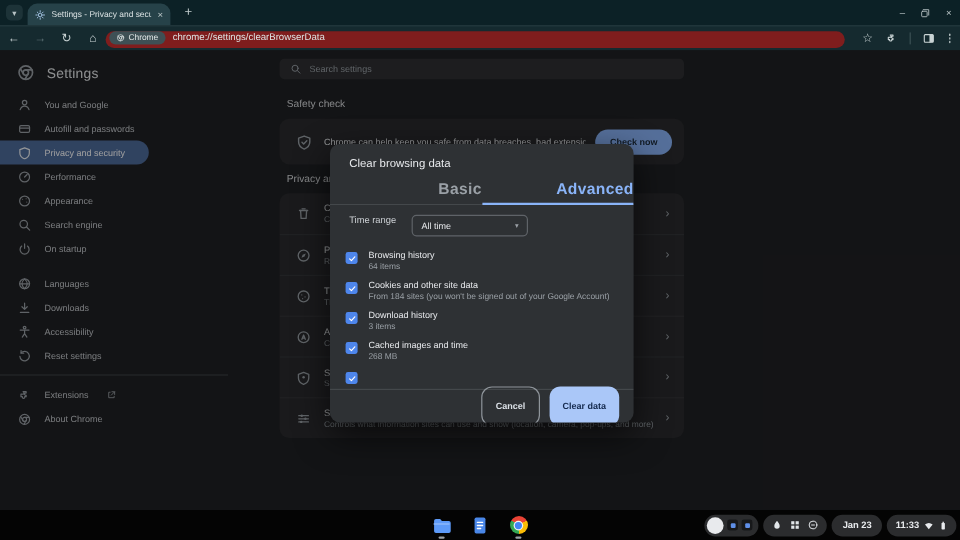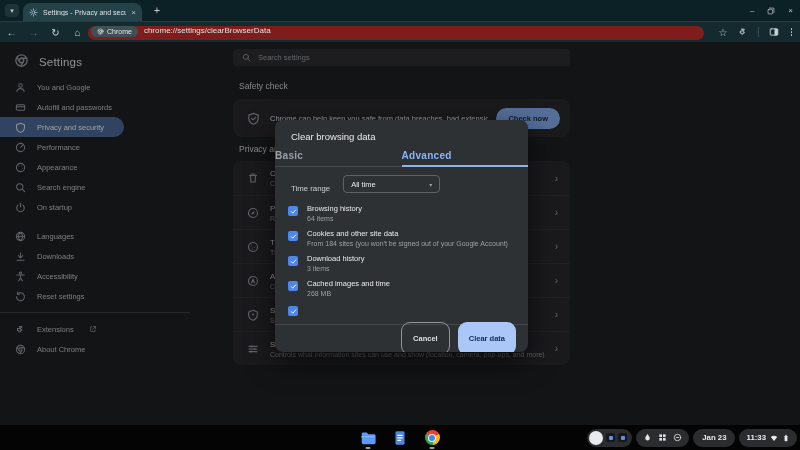--- a/index.html
+++ b/index.html
@@ -75,23 +75,23 @@
 .prow .js-icon{width:12px;height:12px;color:#9aa0a6;flex:none}
 .prow-texts{flex:1;margin-left:11px;min-width:0}
 .prow-title{font-size:7.8px;color:#e8eaed}
 .prow-sub{font-size:7px;color:#9aa0a6;margin-top:2px;white-space:nowrap;overflow:hidden}
 .prow-chevron{color:#9aa0a6;font-size:10px;margin-left:6px}
 
 
 .dialog{position:absolute;left:275px;top:78px;width:253px;height:232px;background:#2e3134;border-radius:8px;box-shadow:0 10px 28px rgba(0,0,0,.65);z-index:10;display:flex;flex-direction:column;overflow:hidden}
 .dlg-title{padding:11px 16px 6px;font-size:9.5px;color:#e8eaed}
 .dlg-tabs{display:flex;box-shadow:inset 0 -1px 0 #44484b;flex:none}
-.dlg-tab{flex:1;text-align:left;font-size:10px;font-weight:bold;letter-spacing:.3px;color:#9aa0a6;padding:2px 0 6px}
+.dlg-tab{flex:1;text-align:right;font-size:13px;font-weight:bold;letter-spacing:.3px;color:#9aa0a6;padding:2px 0 6px}
 .dlg-tab.active{color:#8ab4f8;box-shadow:inset 0 -2px 0 #8ab4f8}
-.dlg-timerange{display:flex;align-items:flex-end;padding:8px 16px 6px;flex:none}
+.dlg-timerange{display:flex;align-items:flex-start;padding:8px 16px 6px;flex:none}
 .tr-label{font-size:7.8px;color:#cdd1d5}
 .dlg-select{margin-left:13px;width:97px;height:18px;border:1px solid #5f6368;border-radius:4px;display:flex;align-items:center;justify-content:space-between;padding:0 7px;font-size:7.5px;color:#e8eaed}
 .dlg-select .arrow{font-size:6px;color:#9aa0a6}
 .dlg-list{flex:1;overflow:hidden;padding-top:2px}
 .dlg-item{display:flex;padding:3px 14px 3px 13px}
 .cbx{flex:none;width:10px;height:10px;border-radius:2px;background:#4e86ec;margin:2px 9px 0 0;display:flex;align-items:center;justify-content:center;color:#fff}
 .cbx .icon{width:7px;height:7px}
 .dlg-item-label{font-size:7.5px;color:#e8eaed;line-height:9px}
 .dlg-item-detail{font-size:7px;color:#9aa0a6;line-height:9px;margin-top:1px;white-space:nowrap;overflow:hidden;max-width:205px}
 .dlg-footer{border-top:1px solid #44484b;padding:0 12px;display:flex;justify-content:flex-end;gap:8px;align-items:center;height:28px;flex:none}

